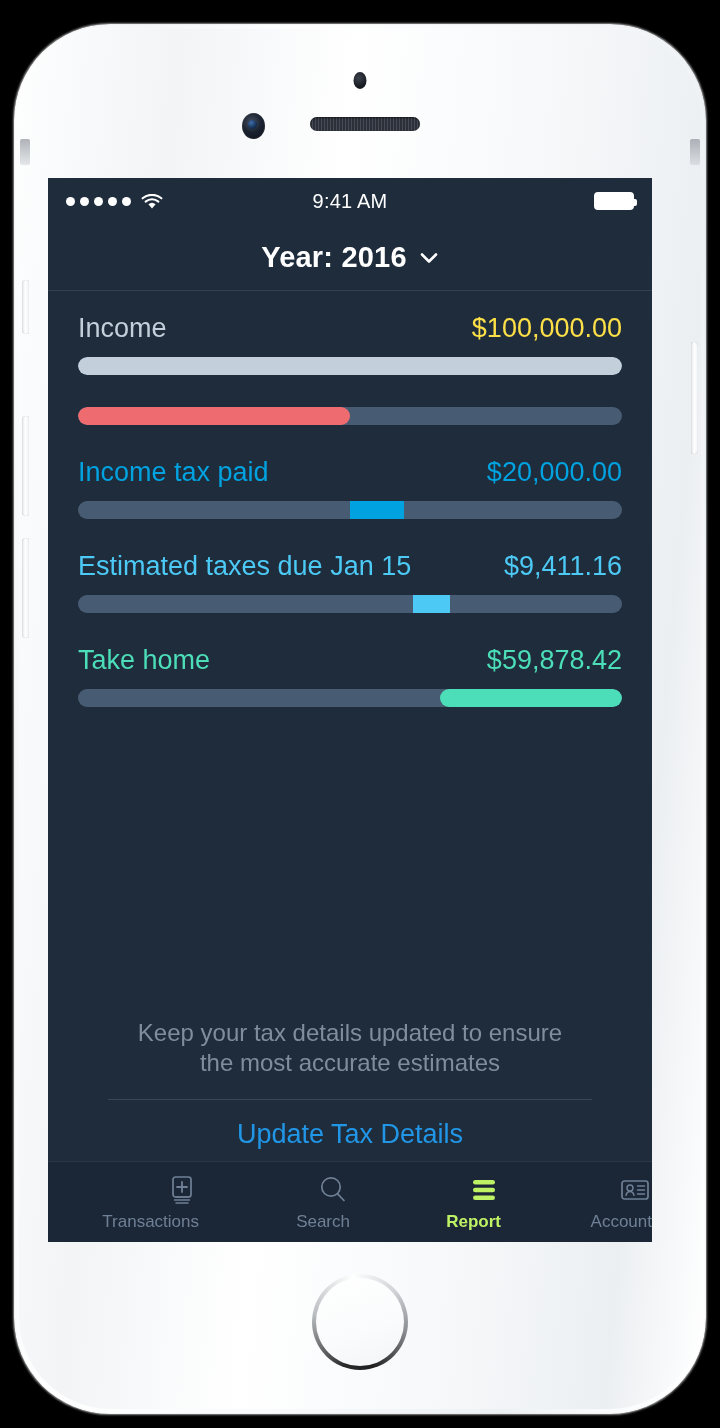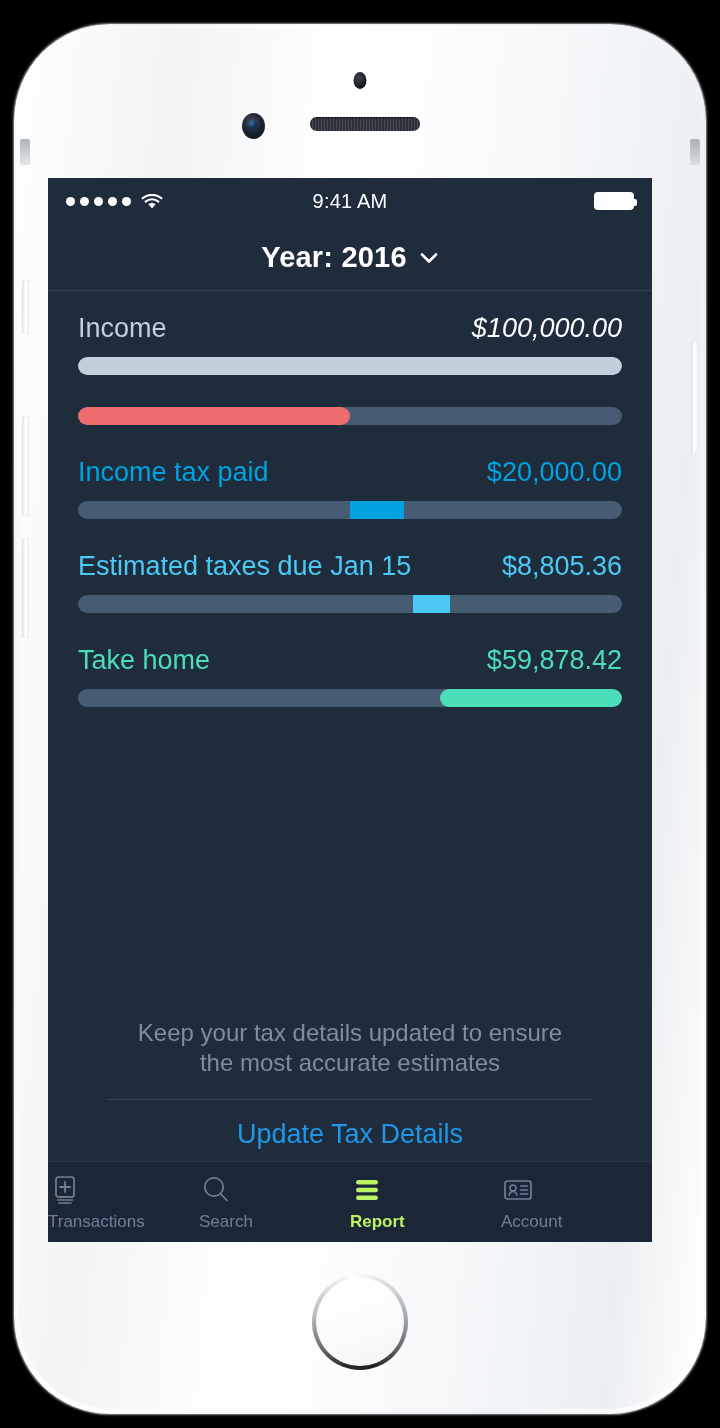--- a/index.html
+++ b/index.html
@@ -158,21 +158,21 @@
   }
 
   
   .tabbar {
     position: absolute; left: 0; right: 0; bottom: 0; height: 80px;
     background: #1b2736; border-top: 1px solid #2a3647;
     display: flex;
   }
   .tab {
     flex: 1; display: flex; flex-direction: column;
-    align-items: flex-start; justify-content: center; gap: 5px;
+    align-items: flex-end; justify-content: center; gap: 5px;
     color: #6f8096;
   }
   .tab.active { color: #bef264; }
   .tab-label { font-size: 17px; }
   .tab.active .tab-label { font-weight: bold; }
   .tab-icon { width: 34px; height: 34px; display: block; }
 </style>
 </head>
 <body>
 
@@ -229,21 +229,21 @@
           <path d="M3 6.5 L10 13.5 L17 6.5" stroke="#fff" stroke-width="2.6" fill="none" stroke-linecap="round" stroke-linejoin="round"></path>
         </svg>
       </span>
     </div>
 
     <div class="list">
 
       <div class="row">
         <div class="row-head">
           <span class="row-label" style="color: rgb(195, 207, 219);">Income</span>
-          <span class="row-value" style="color: #ffffff; font-style: italic;">$100,000.00</span>
+          <span class="row-value" style="color: #fde047;">$100,000.00</span>
         </div>
         <div class="track rounded-fill" style="background: rgb(71, 92, 114);">
           <span class="seg" style="left: 0%; width: 100%; background: rgb(195, 207, 219);"></span>
         </div>
       </div>
 
       <div class="row">
         <div class="track rounded-fill" style="background: rgb(71, 92, 114);">
           <span class="seg" style="left: 0%; width: 50%; background: rgb(238, 107, 112);"></span>
         </div>
@@ -255,21 +255,21 @@
           <span class="row-value" style="color: rgb(0, 162, 224);">$20,000.00</span>
         </div>
         <div class="track" style="background: rgb(71, 92, 114);">
           <span class="seg" style="left: 50%; width: 10%; background: rgb(0, 162, 224);"></span>
         </div>
       </div>
 
       <div class="row">
         <div class="row-head">
           <span class="row-label" style="color: rgb(76, 201, 245);">Estimated taxes due Jan 15</span>
-          <span class="row-value" style="color: rgb(76, 201, 245);">$8,805.36</span>
+          <span class="row-value" style="color: rgb(76, 201, 245);">$9,411.16</span>
         </div>
         <div class="track" style="background: rgb(71, 92, 114);">
           <span class="seg" style="left: 61.6%; width: 6.8%; background: rgb(76, 201, 245);"></span>
         </div>
       </div>
 
       <div class="row">
         <div class="row-head">
           <span class="row-label" style="color: rgb(76, 222, 184);">Take home</span>
           <span class="row-value" style="color: rgb(76, 222, 184);">$59,878.42</span>

